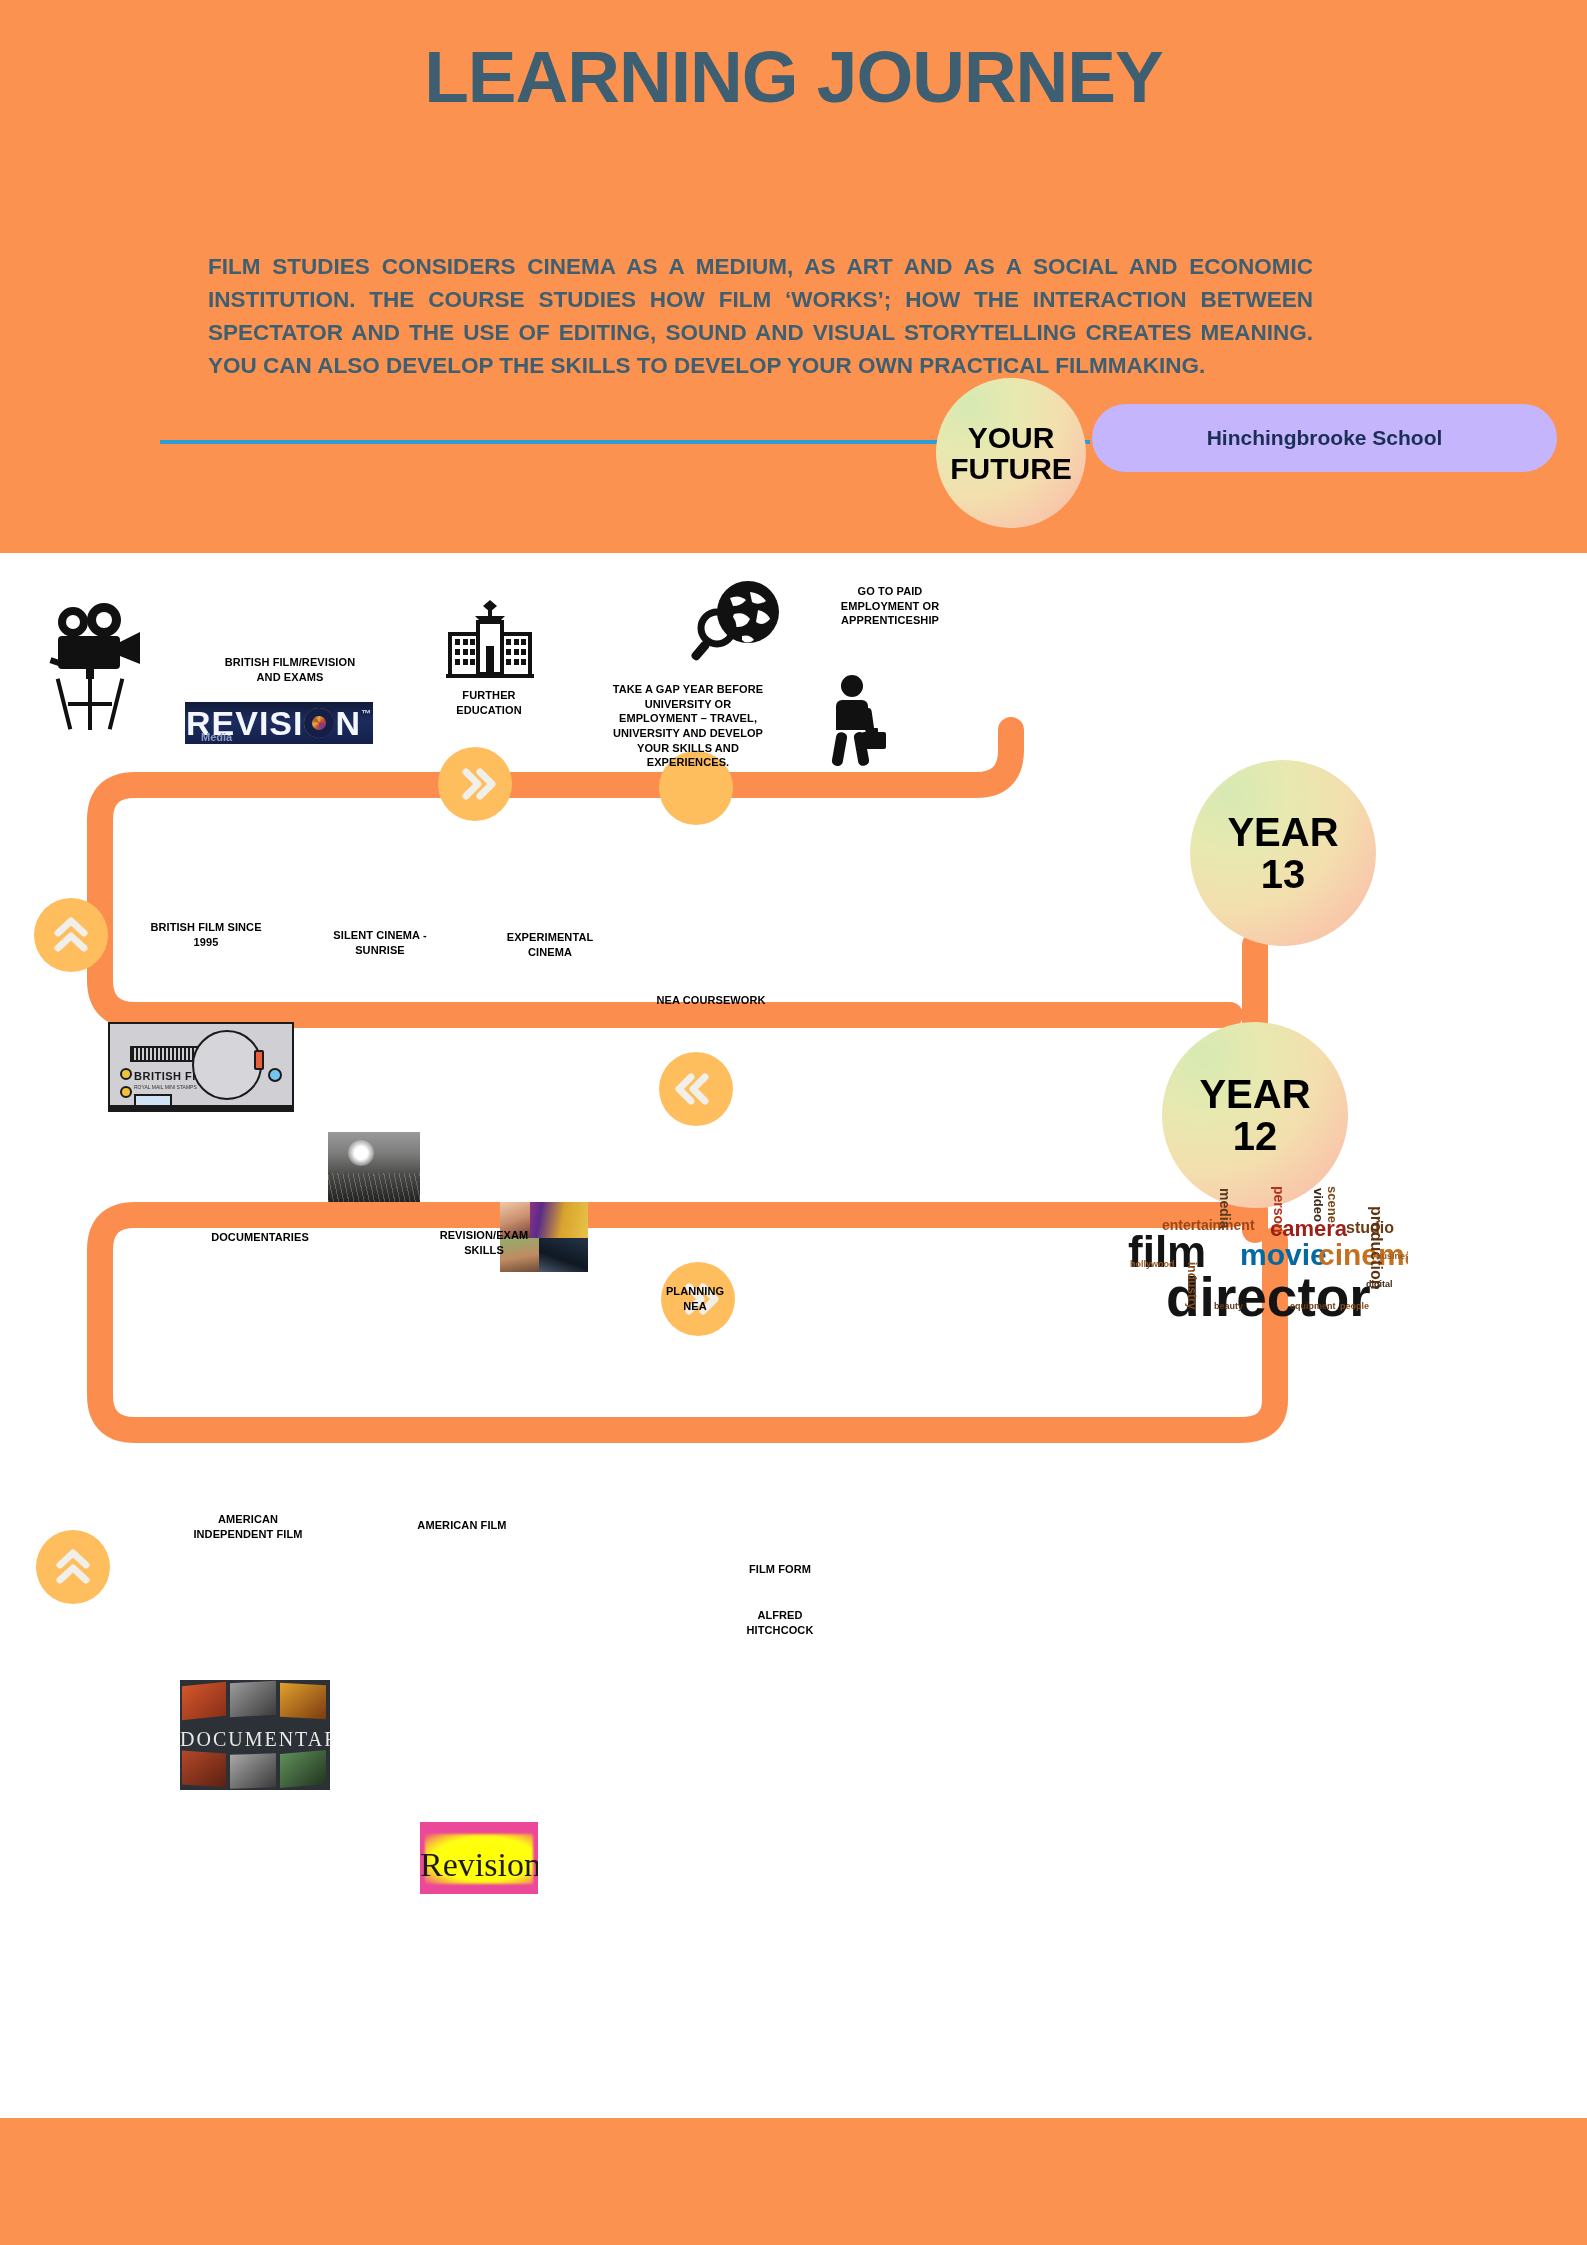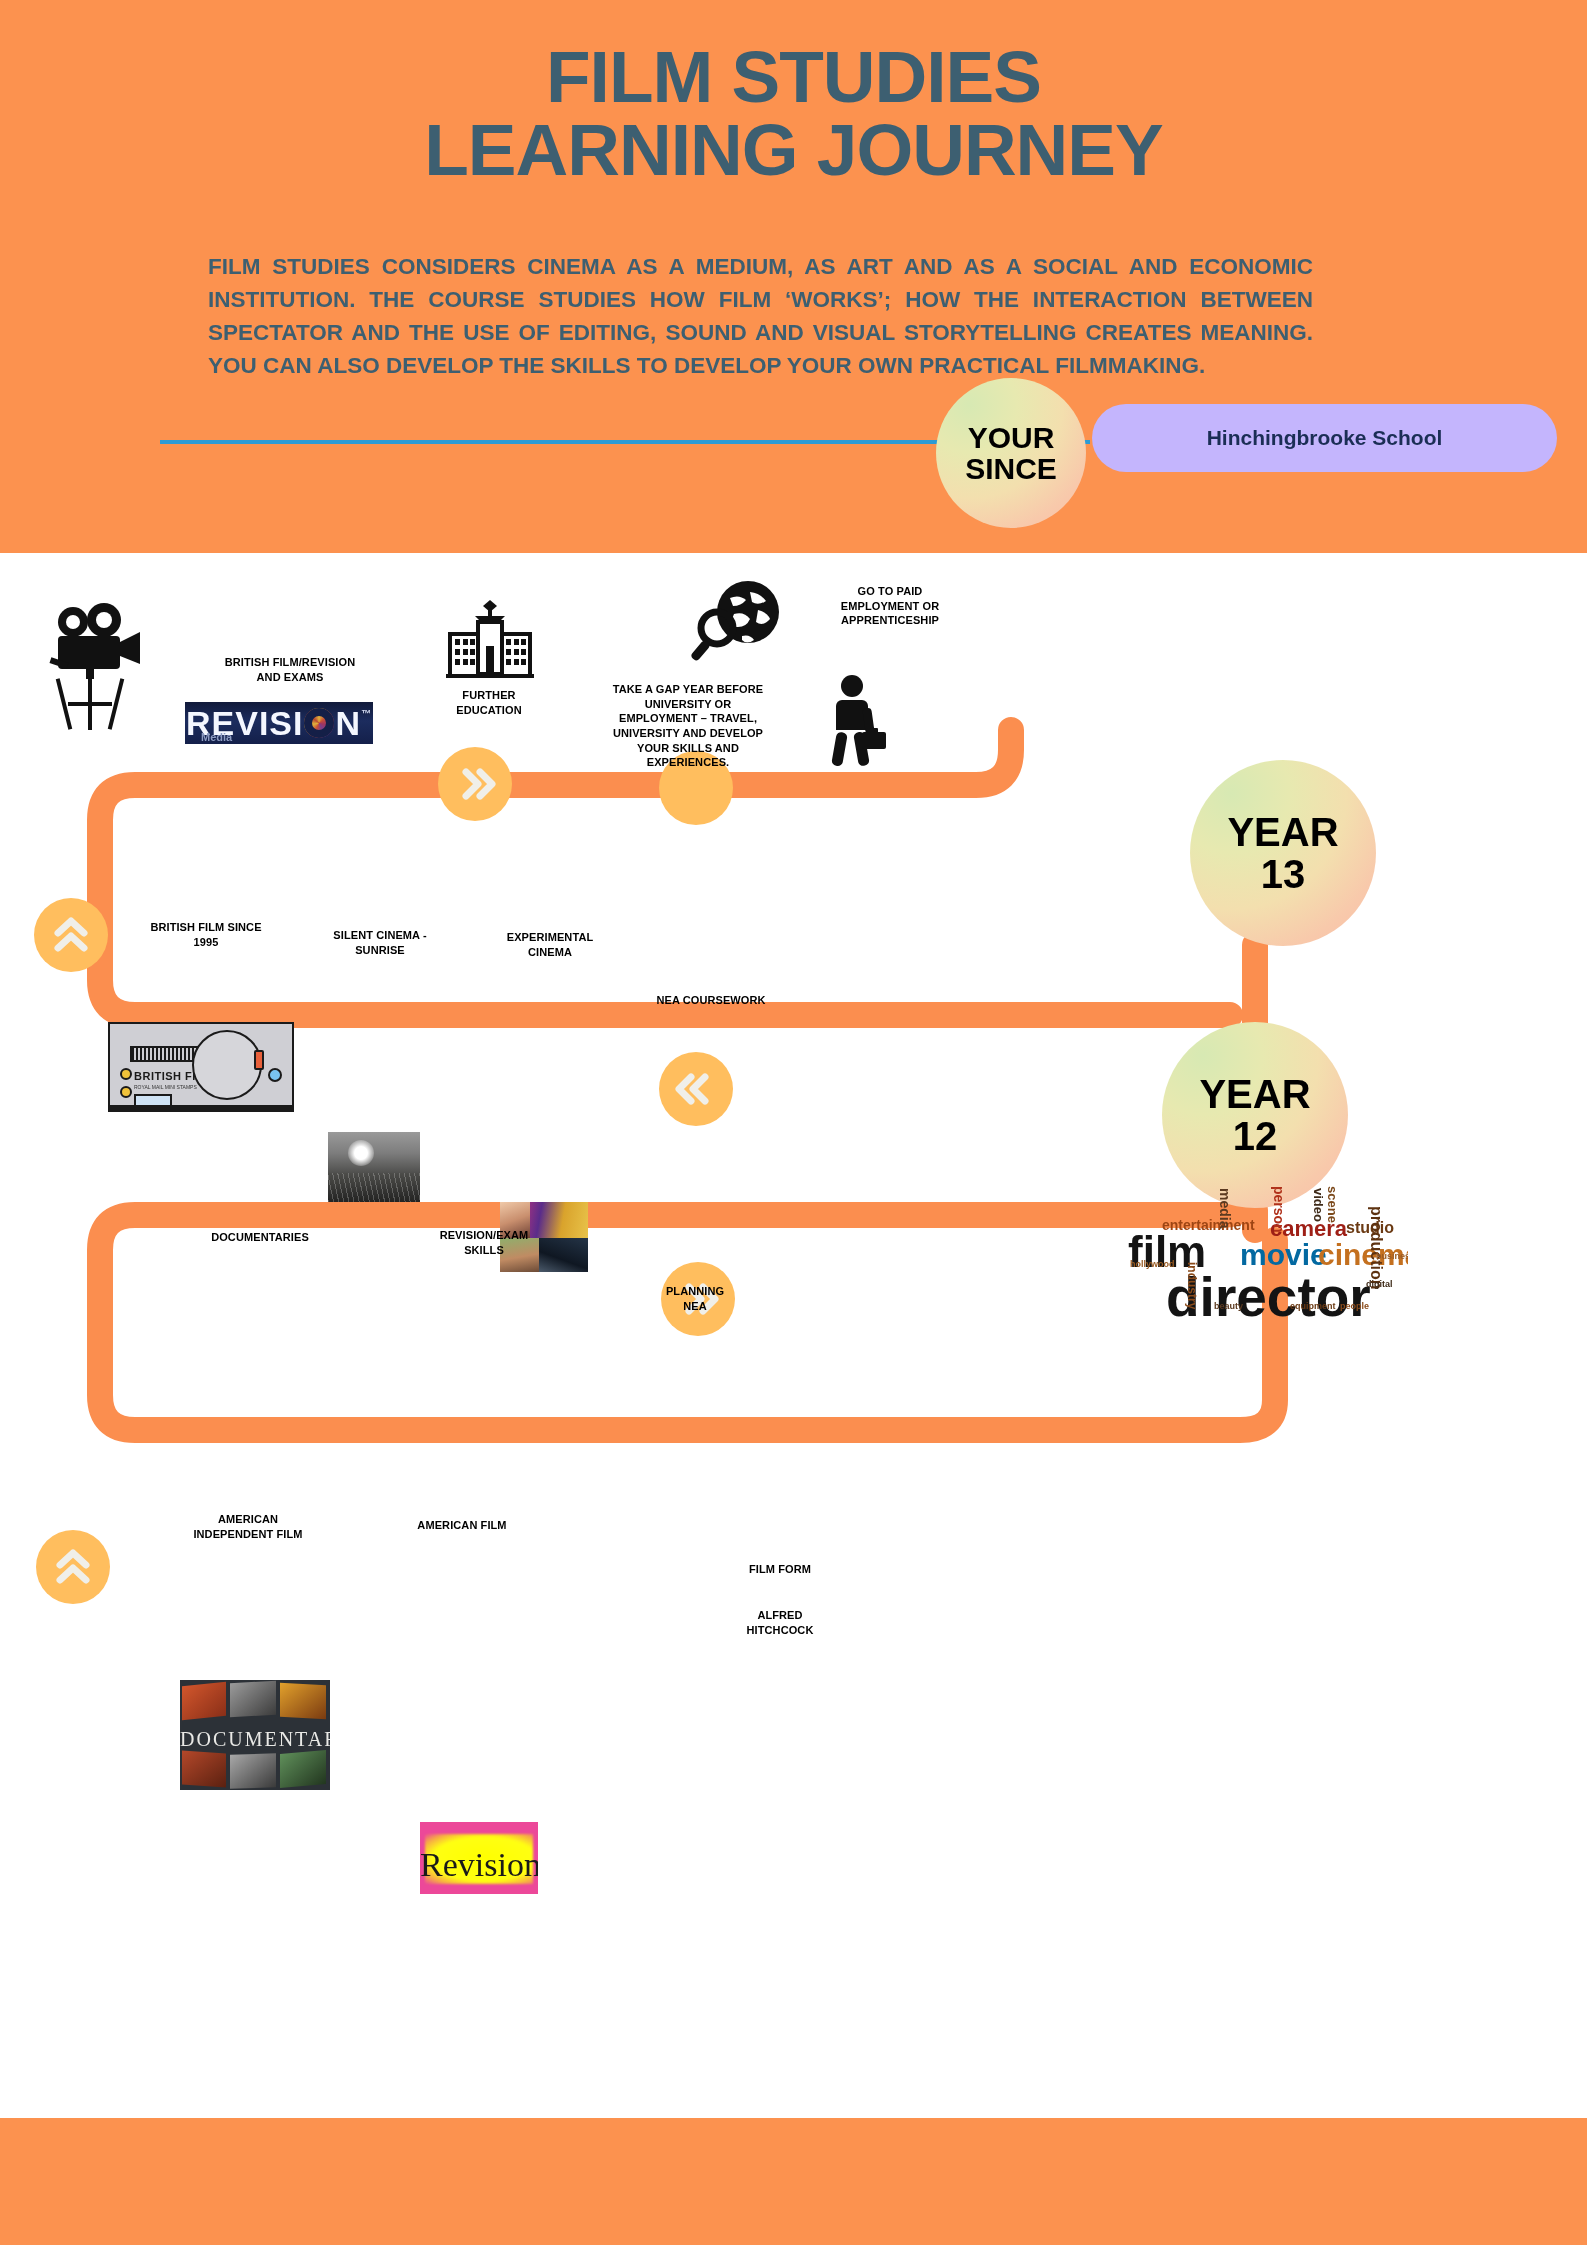--- a/index.html
+++ b/index.html
@@ -266,21 +266,20 @@
     width: 1587px; height: 127px;
     background: #fc924f;
   }
 </style>
 </head>
 <body>
 
 <div id="header-band"></div>
 
 <div id="page-title">
-  <span class="t-line">FILM STUDIES</span>
   <span class="t-line">LEARNING JOURNEY</span>
 </div>
 
 <div id="intro-paragraph">FILM STUDIES CONSIDERS CINEMA AS A MEDIUM, AS ART AND AS A SOCIAL AND ECONOMIC INSTITUTION. THE COURSE STUDIES HOW FILM ‘WORKS’; HOW THE INTERACTION BETWEEN SPECTATOR AND THE USE OF EDITING, SOUND AND VISUAL STORYTELLING CREATES MEANING. YOU CAN ALSO DEVELOP THE SKILLS TO DEVELOP YOUR OWN PRACTICAL FILMMAKING.</div>
 
 <div id="header-rule"></div>
 
 <div id="school-badge">
   <span>Hinchingbrooke School</span>
 </div>
@@ -291,21 +290,21 @@
     <path d="M 1011 190 L 1011 210 Q 1011 245 976 245 L 135 245 Q 100 245 100 280 L 100 440 Q 100 475 135 475 L 1230 475"></path>
 
     <path d="M 1255 405 L 1255 640 Q 1255 675 1220 675 L 135 675 Q 100 675 100 710 L 100 855 Q 100 890 135 890 L 1240 890 Q 1275 890 1275 860 L 1275 700"></path>
 
     <path d="M 1255 670 L 1255 690"></path>
   </g>
 </svg>
 
 <div class="year-bubble" id="bubble-future">
   <span>YOUR</span>
-  <span>SINCE</span>
+  <span>FUTURE</span>
 </div>
 
 <div class="year-bubble" id="bubble-year13">
   <span>YEAR</span>
   <span>13</span>
 </div>
 
 <div class="year-bubble" id="bubble-year12">
   <span>YEAR</span>
   <span>12</span>

